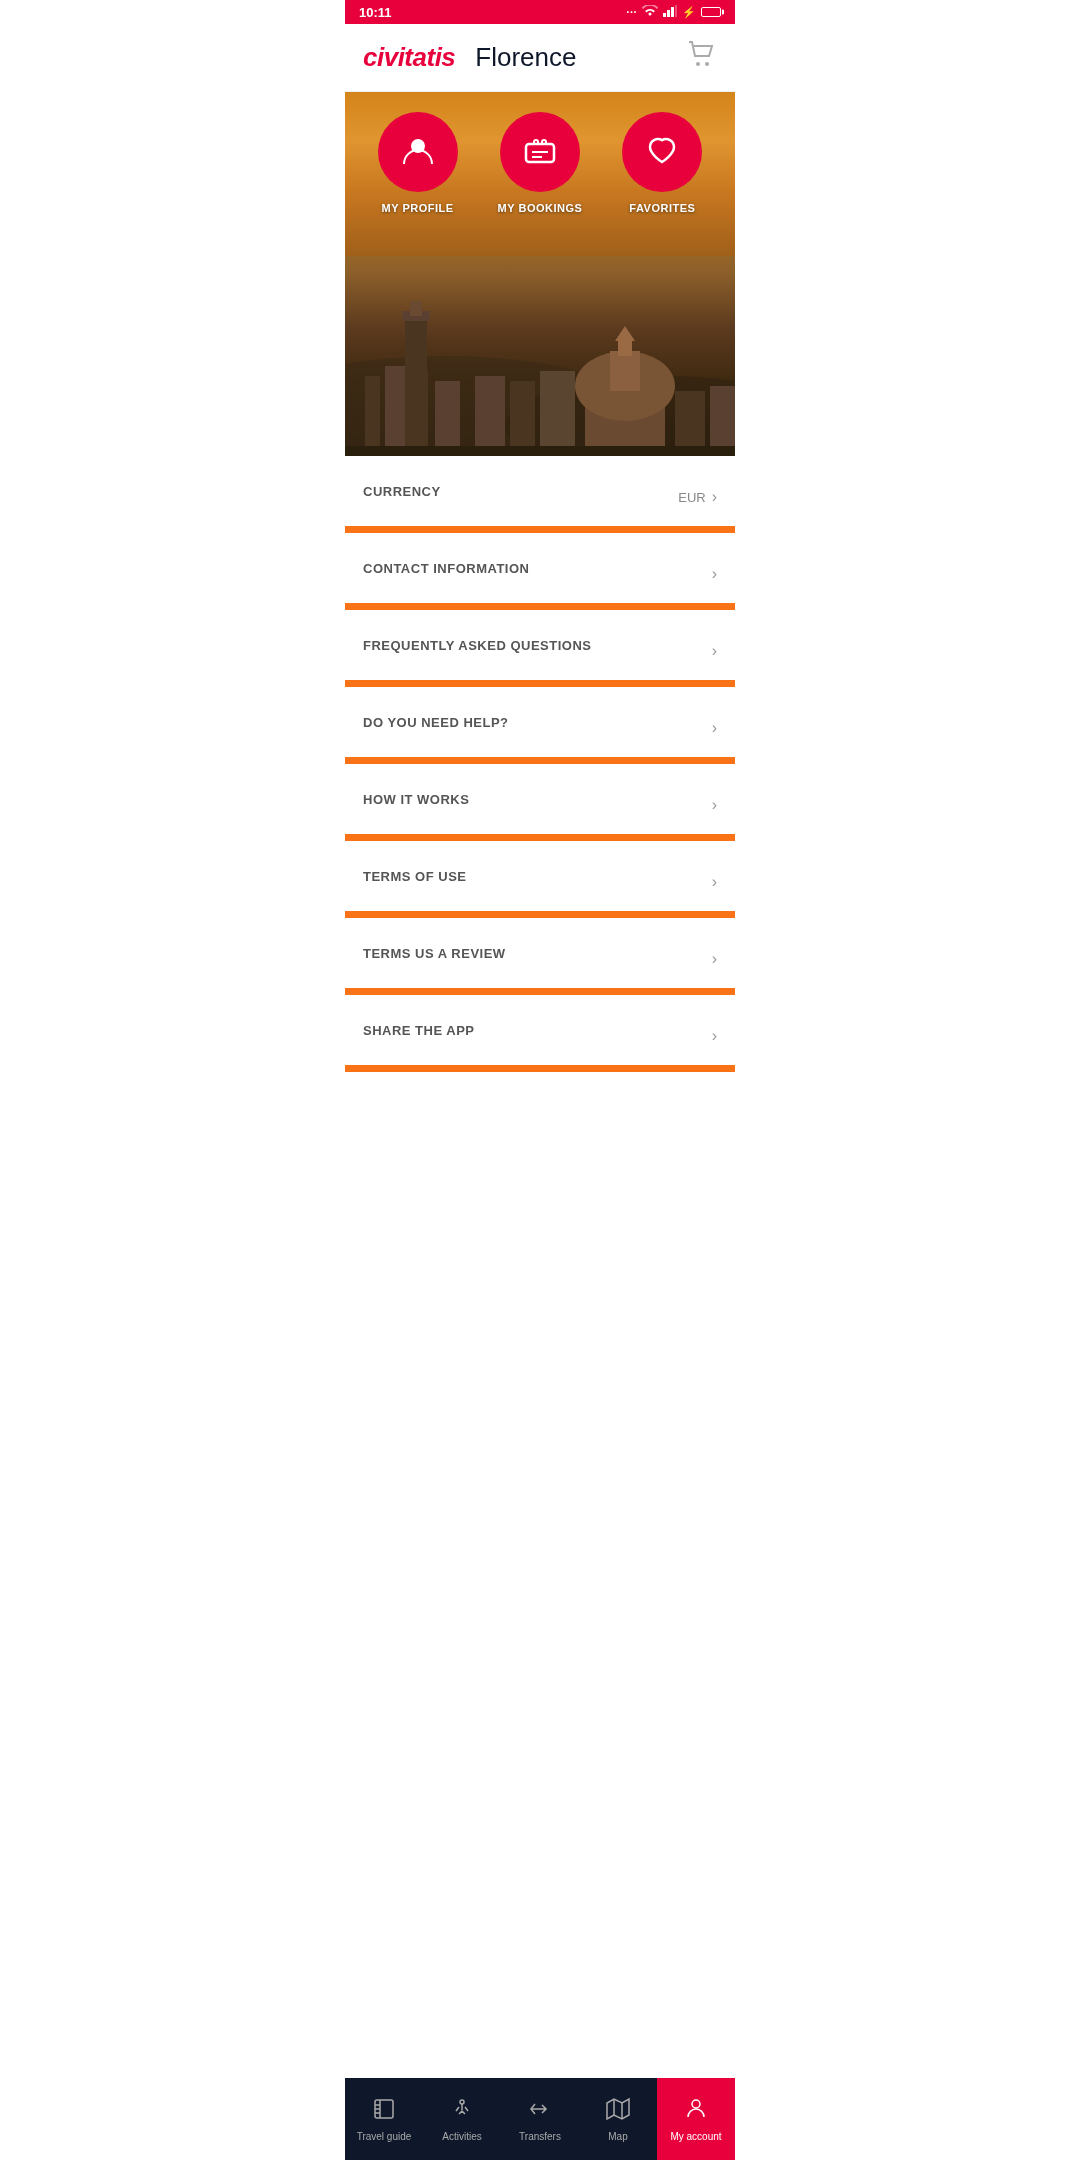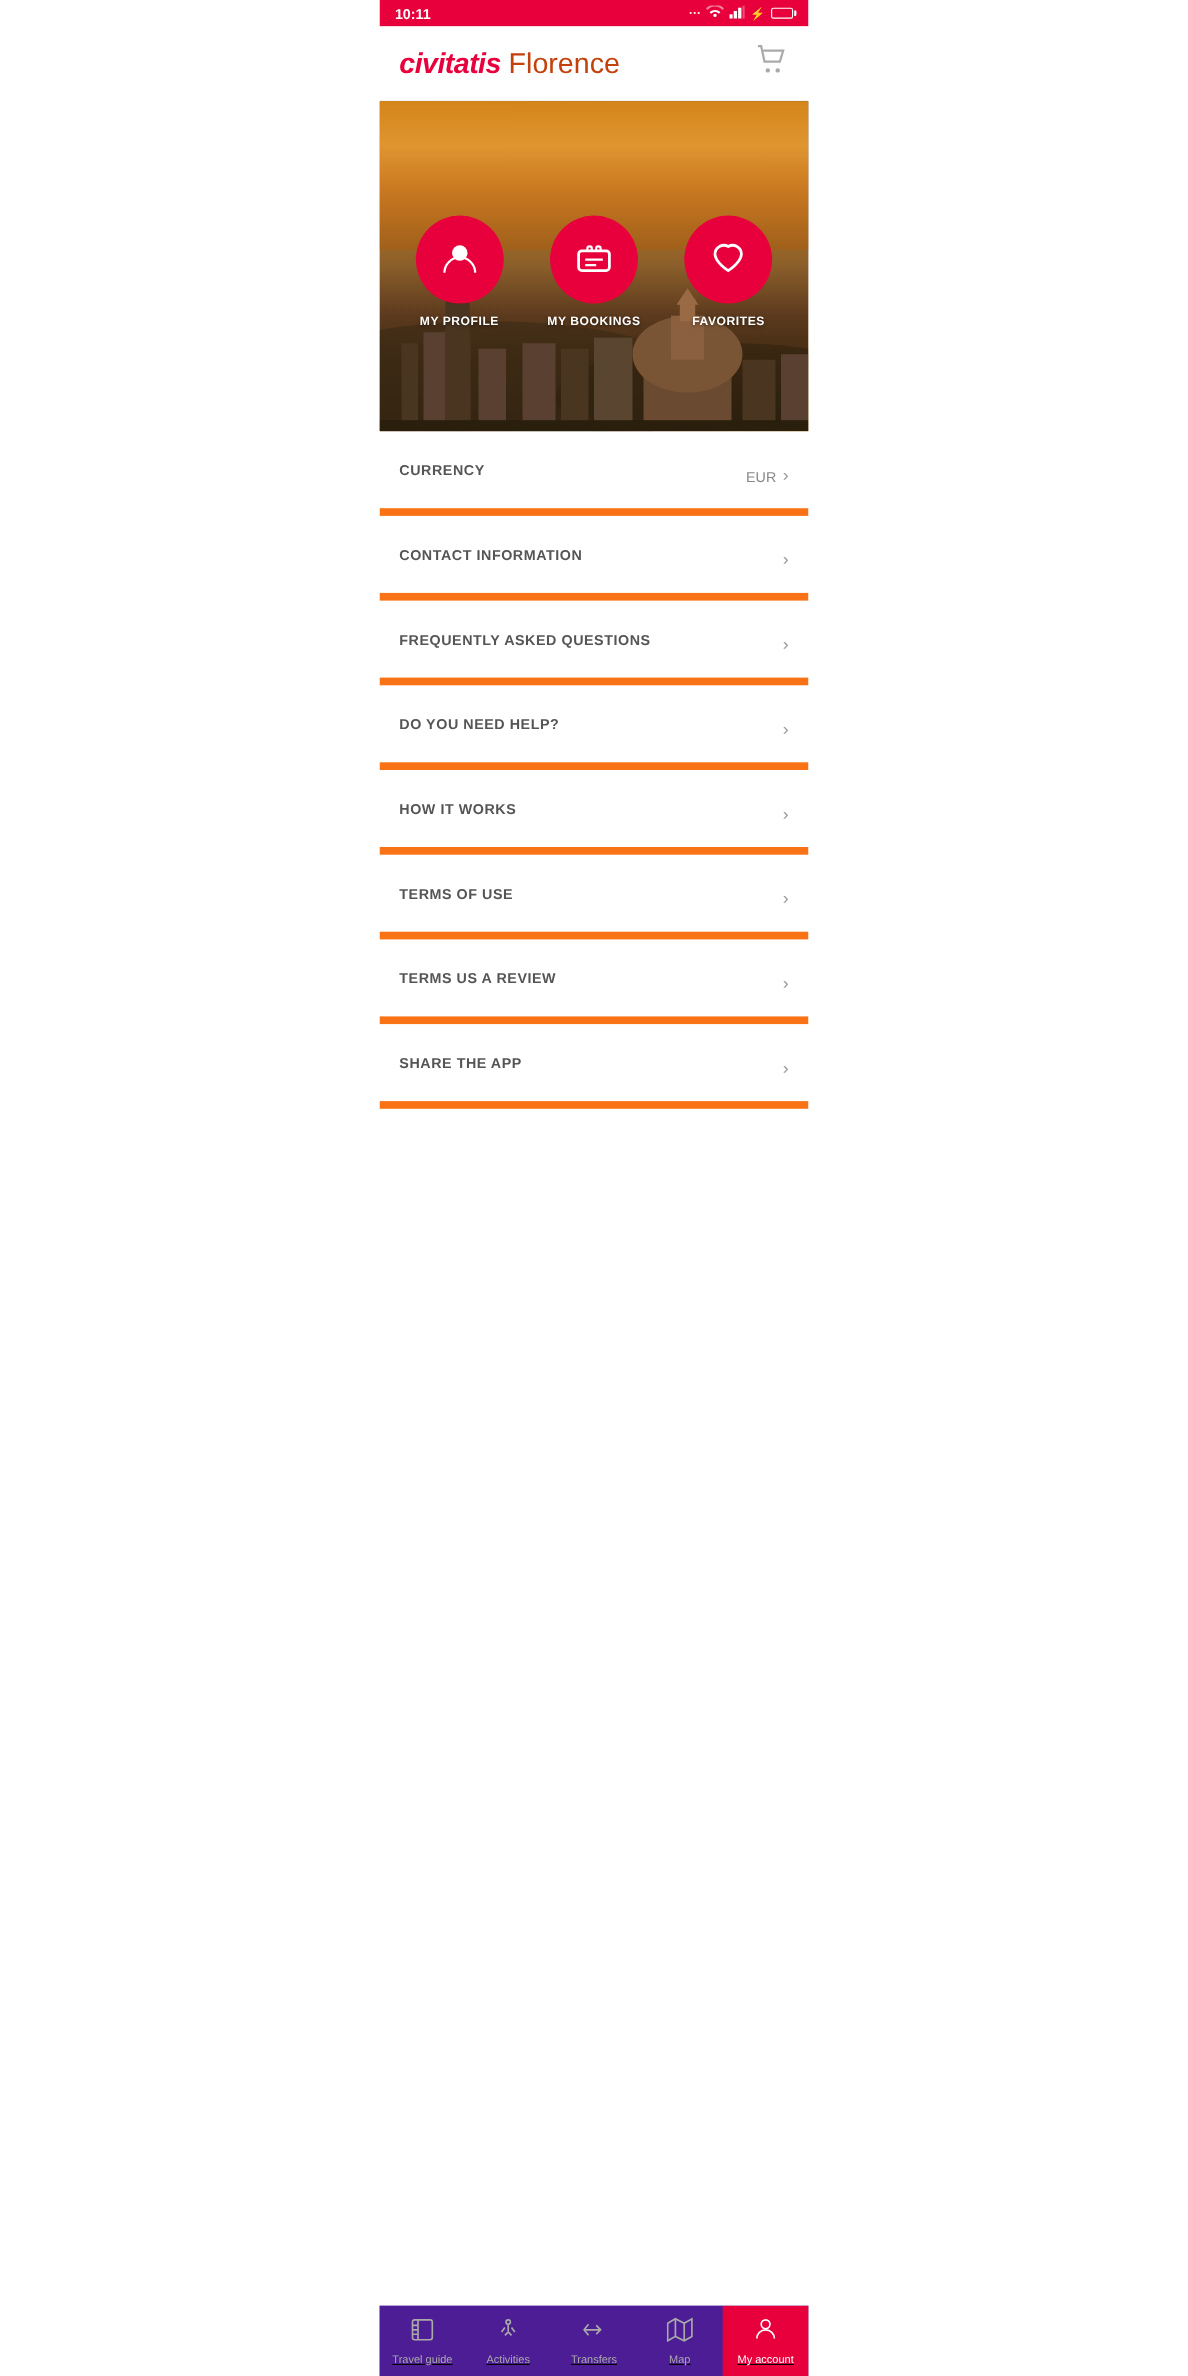--- a/index.html
+++ b/index.html
@@ -72,38 +72,38 @@
       gap: 0;
     }
     .logo-civitatis {
       color: #e8003c;
       font-size: 26px;
       font-weight: 700;
       font-style: italic;
       letter-spacing: -0.5px;
     }
     .logo-city {
-      color: #c2410c;
+      color: #0f172a;
       font-size: 26px;
       font-weight: 400;
-      margin-left: 7px;
+      margin-left: 20px;
     }
     .cart-icon {
       color: #aaa;
       font-size: 26px;
     }
 
     
     .hero {
       position: relative;
-      height: 300px;
+      height: 364px;
       background: linear-gradient(135deg, #b8760a 0%, #8b4513 30%, #5c3317 50%, #3d2b1f 70%, #c4740e 100%);
       overflow: hidden;
       display: flex;
-      align-items: center;
+      align-items: flex-start;
       justify-content: center;
     }
 
     
     .hero-bg {
       position: absolute;
       inset: 0;
       background:
         linear-gradient(to bottom, #c8891a 0%, #d4922a 15%, #b87820 30%, #8b5e2a 50%, #5c3a1e 65%, #3d2910 80%, #2a1e0d 100%);
     }
@@ -199,24 +199,23 @@
       font-size: 16px;
     }
 
     
     .bottom-nav {
       position: fixed;
       bottom: 0;
       left: 50%;
       transform: translateX(-50%);
       width: 390px;
-      background: #4c1d95;
-      display: flex;
-      height: 64px;
-      text-decoration: underline;
+      background: #0f172a;
+      display: flex;
+      height: 82px;
     }
 
     .nav-item {
       flex: 1;
       display: flex;
       flex-direction: column;
       align-items: center;
       justify-content: center;
       gap: 4px;
       cursor: pointer;

